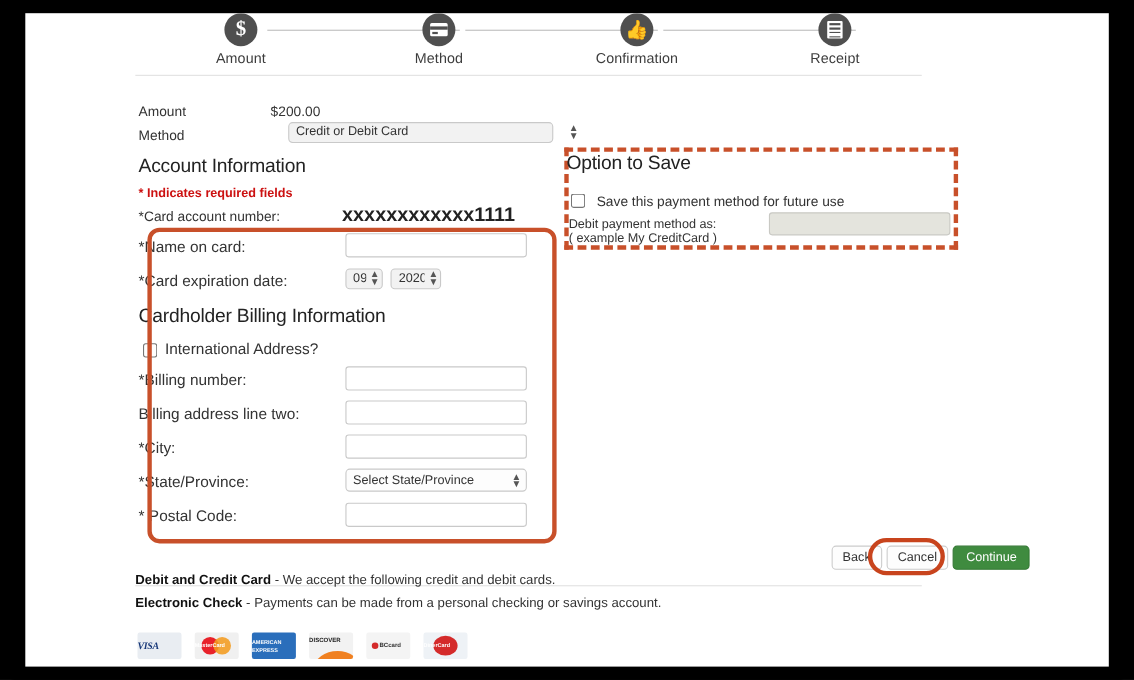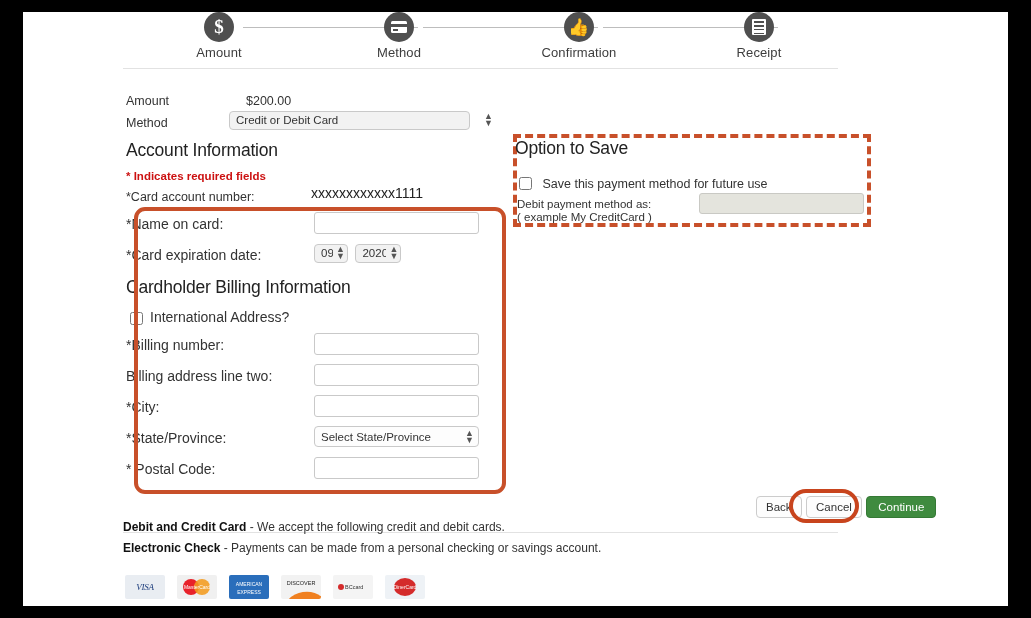--- a/index.html
+++ b/index.html
@@ -123,37 +123,37 @@
     padding: 2px 18px 2px 6px;
   }
   .selwrap { position: relative; display: inline-block; }
   .selwrap .arrows {
     position: absolute; right: 5px; top: 50%;
     transform: translateY(-50%);
     font-size: 9px; color: #555; line-height: 7px;
     pointer-events: none;
   }
 
-  #method-select { position: absolute; left: 106px; top: 38px; width: 269px; height: 19px; }
+  #method-select { position: absolute; left: 139px; top: 38px; width: 269px; height: 19px; }
   #method-select select { width: 241px; height: 19px; }
 
   h2.sect {
     font-size: 17.5px;
     font-weight: normal;
     color: #222;
     margin: 0;
     letter-spacing: -.2px;
   }
   #acct-title { position: absolute; left: 3px; top: 68px; }
   .reqnote {
     position: absolute; left: 3px; top: 98px;
     font-size: 11.5px; color: #cc1111; font-weight: bold;
   }
   #cardnum-lbl { position: absolute; left: 3px; top: 118px; }
-  #cardnum-val { position: absolute; left: 188px; top: 113px; font-size: 14px; color: #222; }
+  #cardnum-val { position: absolute; left: 188px; top: 113px; font-size: 18px; color: #222; font-weight: bold; }
 
   input.tbox {
     border: 1px solid #c9c9c9;
     border-radius: 3px;
     background: #fff;
     height: 22px;
     font-family: "Liberation Sans", sans-serif;
     font-size: 12px;
     padding: 0 5px;
     color: #333;
@@ -228,22 +228,21 @@
   .f-line { font-size: 12px; color: #333; margin-bottom: 7px; }
   .f-line b { color: #111; }
 
   #cards { position: absolute; left: 102px; top: 563px; display: flex; gap: 12px; }
   .cardlogo {
     width: 40px; height: 24px;
     border-radius: 2px;
     position: relative;
     overflow: hidden;
     font-size: 6px;
-    font-weight: normal;
-    text-align: center;
+    font-weight: bold;
     line-height: 24px;
     background: #eef1f4;
   }
   .cl-visa { background: #e9edf2; color: #1a3a7a; font-style: italic; font-size: 9px; letter-spacing: -.3px; font-family: "Liberation Serif", serif; }
   .cl-mc { background: #f0f0f0; }
   .cl-mc .c1, .cl-mc .c2 { position: absolute; top: 4px; width: 16px; height: 16px; border-radius: 50%; }
   .cl-mc .c1 { left: 6px; background: #e8222a; }
   .cl-mc .c2 { left: 17px; background: #f39b1f; opacity: .88; }
   .cl-mc .t { position: absolute; left: 0; right: 0; top: 9px; font-size: 5px; color: #fff; line-height: 6px; }
   .cl-amex { background: #2a6ebb; color: #fff; line-height: 8px; padding-top: 5px; font-size: 5px; }

